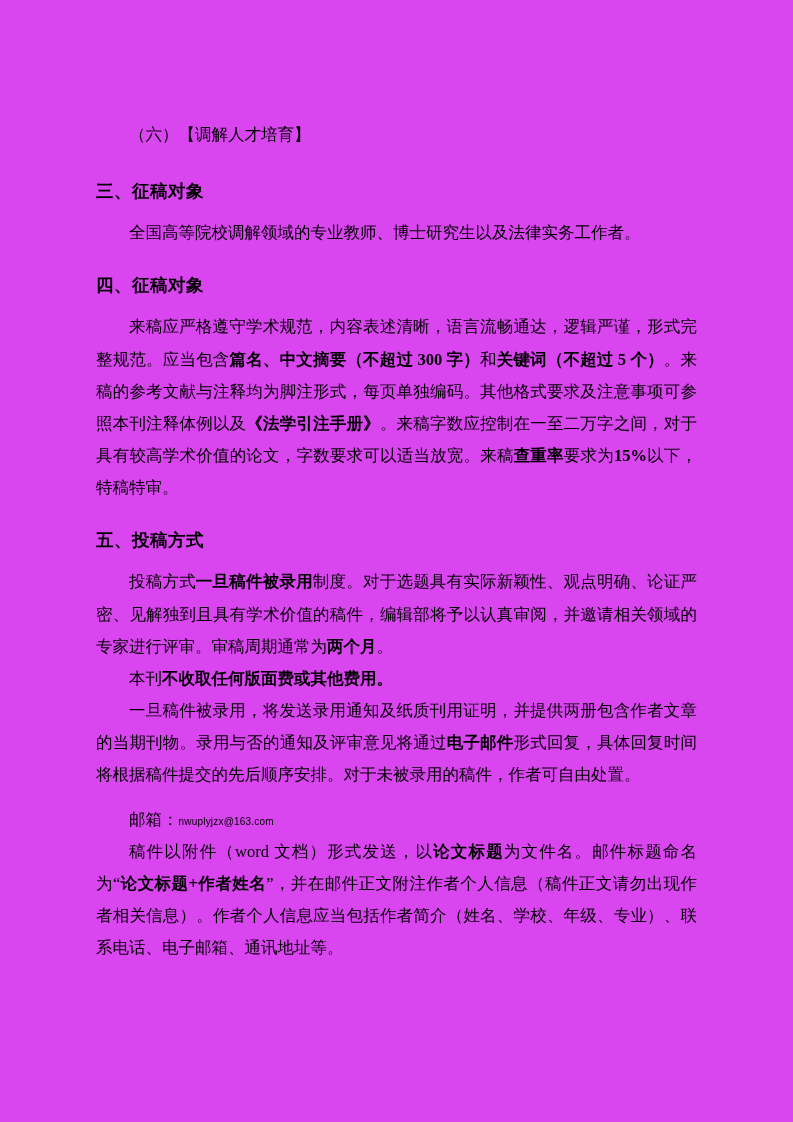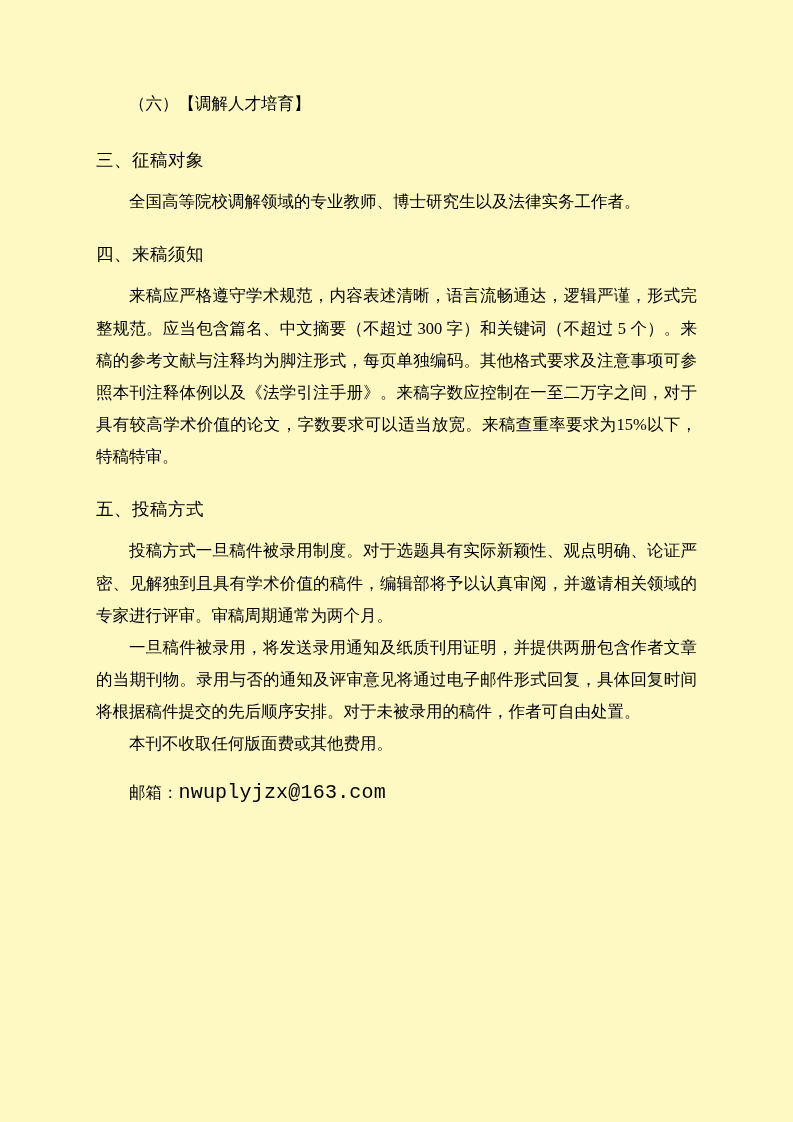--- a/index.html
+++ b/index.html
@@ -6,59 +6,59 @@
     margin: 0;
     padding: 0;
     background: #8a8a8a;
   }
   body {
     font-family: "Liberation Serif", "DejaVu Serif", serif;
   }
   .page {
     width: 793px;
     height: 1122px;
-    background: #fef9c3;
+    background: #d946ef;
     margin: 0 auto;
     position: relative;
     box-sizing: border-box;
-    padding: 88px 96px 40px 96px;
+    padding: 119px 96px 40px 96px;
     overflow: hidden;
   }
   .doc-body {
     font-size: 16.5px;
     line-height: 1.95;
     color: #000000;
     text-align: justify;
   }
   p {
     margin: 0;
   }
   .indent2 {
     text-indent: 2em;
   }
   .heading {
     font-family: "Liberation Sans", "DejaVu Sans", sans-serif;
-    font-weight: normal;
+    font-weight: bold;
     font-size: 17.5px;
     margin: 22px 0 10px 0;
     line-height: 1.6;
     letter-spacing: 0.5px;
   }
   .heading.first-heading {
     margin-top: 26px;
   }
   .block {
     margin-bottom: 2px;
   }
   .bold {
-    font-weight: normal;
+    font-weight: bold;
   }
   .mono {
-    font-family: Liberation Mono, monospace;
-    font-size: 20px;
+    font-family: Liberation Sans, sans-serif;
+    font-size: 10px;
     letter-spacing: 0.2px;
   }
   .sec-body {
     margin-top: 12px;
   }
 </style>
 </head>
 <body>
 
 <div class="page">
@@ -66,30 +66,31 @@
 
     <div class="block">
       <p class="indent2">（六）【调解人才培育】</p>
     </div>
 
     <h2 class="heading first-heading">三、征稿对象</h2>
     <div class="block sec-body">
       <p class="indent2">全国高等院校调解领域的专业教师、博士研究生以及法律实务工作者。</p>
     </div>
 
-    <h2 class="heading">四、来稿须知</h2>
+    <h2 class="heading">四、征稿对象</h2>
     <div class="block sec-body">
       <p class="indent2"><span>来稿应严格遵守学术规范，内容表述清晰，语言流畅通达，逻辑严谨，形式完整规范。应当包含</span><span class="bold">篇名、中文摘要（不超过 300 字）</span><span>和</span><span class="bold">关键词（不超过 5 个）</span><span>。来稿的参考文献与注释均为脚注形式，每页单独编码。其他格式要求及注意事项可参照本刊注释体例以及</span><span class="bold">《法学引注手册》</span><span>。来稿字数应控制在一至二万字之间，对于具有较高学术价值的论文，字数要求可以适当放宽。来稿</span><span class="bold">查重率</span><span>要求为</span><span class="bold">15%</span><span>以下，特稿特审。</span></p>
     </div>
 
     <h2 class="heading">五、投稿方式</h2>
     <div class="block sec-body">
       <p class="indent2"><span>投稿方式</span><span class="bold">一旦稿件被录用</span><span>制度。对于选题具有实际新颖性、观点明确、论证严密、见解独到且具有学术价值的稿件，编辑部将予以认真审阅，并邀请相关领域的专家进行评审。审稿周期通常为</span><span class="bold">两个月</span><span>。</span></p>
+      <p class="indent2"><span>本刊</span><span class="bold">不收取任何版面费或其他费用。</span></p>
       <p class="indent2"><span>一旦稿件被录用，将发送录用通知及纸质刊用证明，并提供两册包含作者文章的当期刊物。录用与否的通知及评审意见将通过</span><span class="bold">电子邮件</span><span>形式回复，具体回复时间将根据稿件提交的先后顺序安排。对于未被录用的稿件，作者可自由处置。</span></p>
-      <p class="indent2"><span>本刊</span><span class="bold">不收取任何版面费或其他费用。</span></p>
     </div>
 
     <div class="block sec-body">
       <p class="indent2"><span>邮箱：</span><span class="mono">nwuplyjzx@163.com</span></p>
+      <p class="indent2"><span>稿件以附件（word 文档）形式发送，以</span><span class="bold">论文标题</span><span>为文件名。邮件标题命名为“</span><span class="bold">论文标题+作者姓名</span><span>”，并在邮件正文附注作者个人信息（稿件正文请勿出现作者相关信息）。作者个人信息应当包括作者简介（姓名、学校、年级、专业）、联系电话、电子邮箱、通讯地址等。</span></p>
     </div>
 
   </div>
 </div>
 
 </body></html>

